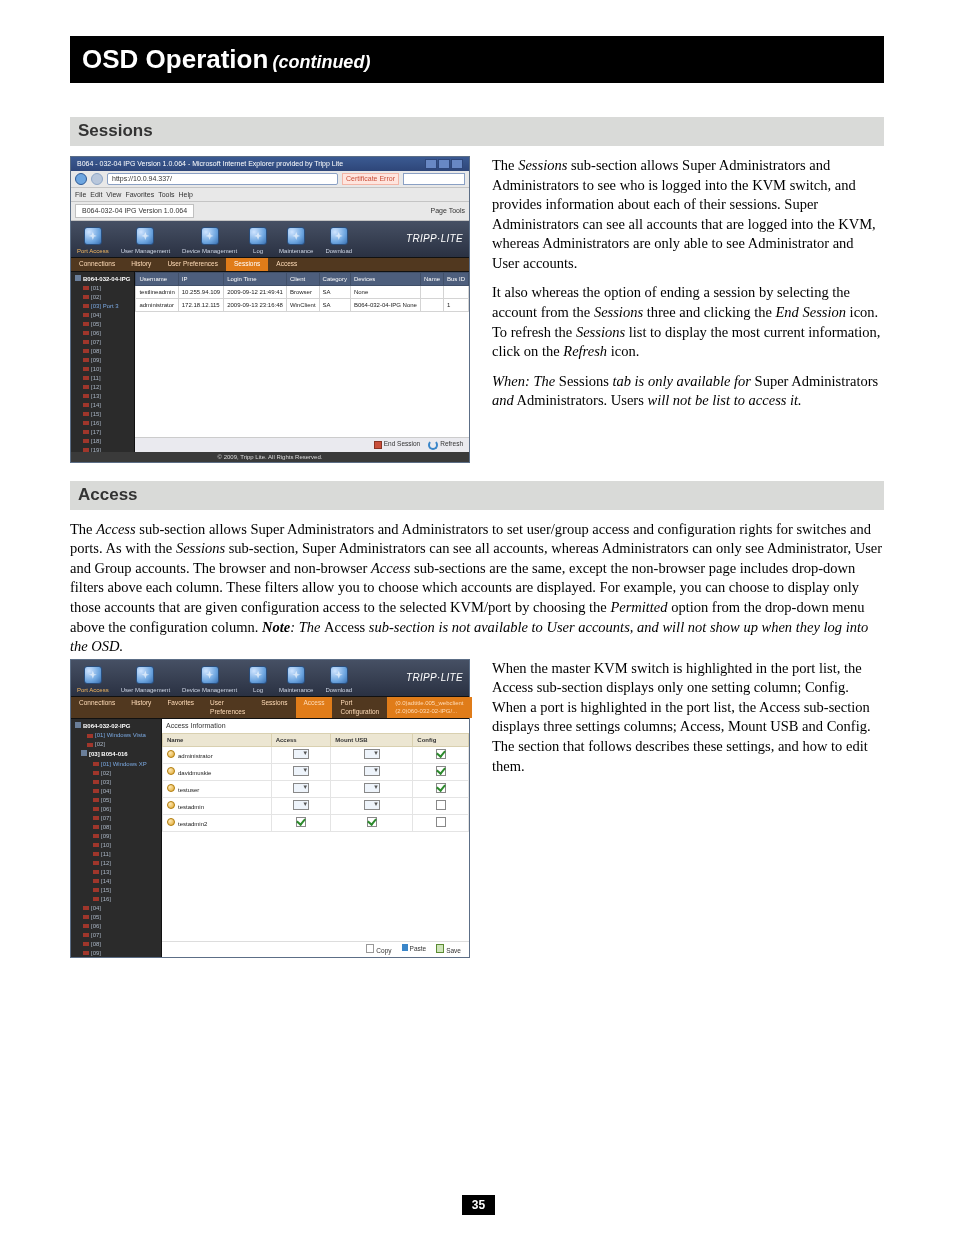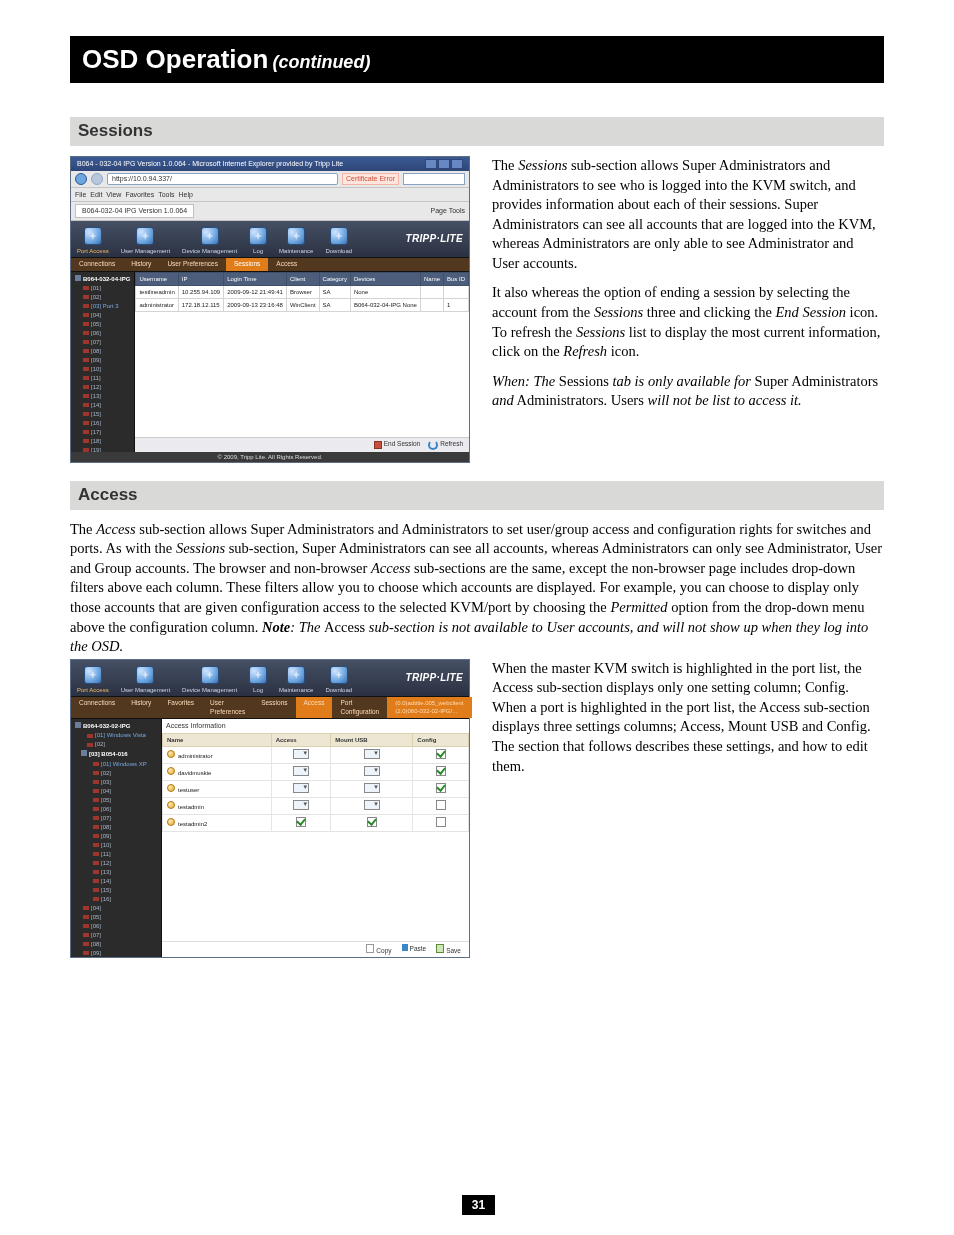--- a/index.html
+++ b/index.html
@@ -110,21 +110,21 @@
     background: radial-gradient(circle at 25% 25%, #cfe4ff 0%, #6ea6e0 60%, #396fb0 100%);
     border: 1px solid #2a4e7c; border-radius: 3px; position: relative;
   }
   .nav .nicon::after {
     content: ""; position: absolute; inset: 4px;
     background: #fff; clip-path: polygon(50% 0, 65% 40%, 100% 50%, 65% 60%, 50% 100%, 35% 60%, 0 50%, 35% 40%);
     opacity: .6;
   }
   .brand {
     margin-left: auto; align-self: center; padding: 4px 6px;
-    font-family: Arial, sans-serif; font-weight: bold; color: #fff;
+    font-family: Arial, sans-serif; font-weight: normal; color: #fff;
     font-style: italic; font-size: 10px; letter-spacing: .3px;
   }
   .osd .subtabs {
     display: flex; gap: 0; background: #51381f;
     font-size: 6.5px; border-bottom: 1px solid #111;
   }
   .osd .subtabs span { padding: 2px 8px; color: #ffdcb8; }
   .osd .subtabs span.sel { background: #e07c19; color: #fff; }
 
   .osd-body { display: flex; height: 180px; }
@@ -472,14 +472,14 @@
           </div>
         </div>
       </div>
     </div>
 
     <div class="col-right" style="flex:1;">
       <p>When the master KVM switch is highlighted in the port list, the Access sub-section displays only one setting column; Config. When a port is highlighted in the port list, the Access sub-section displays three settings columns; Access, Mount USB and Config. The section that follows describes these settings, and how to edit them.</p>
     </div>
   </div>
 
-  <div class="pgnum">31</div>
+  <div class="pgnum">35</div>
 </div>
 
 </body></html>

